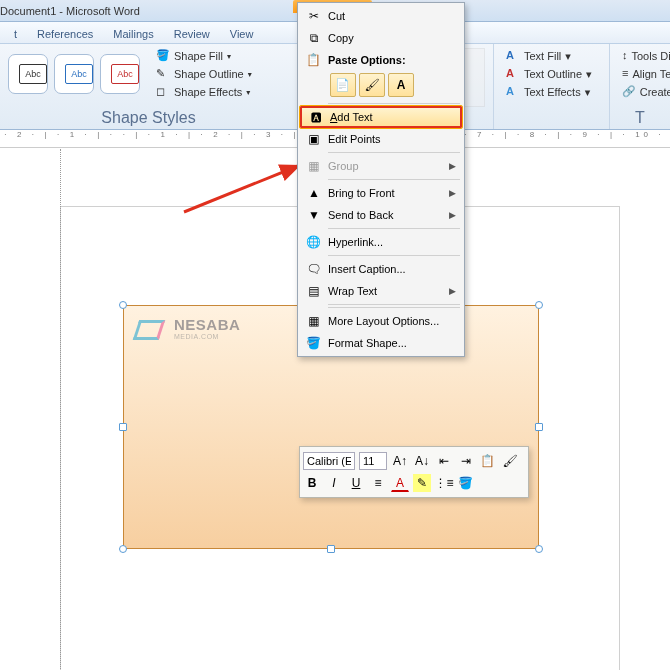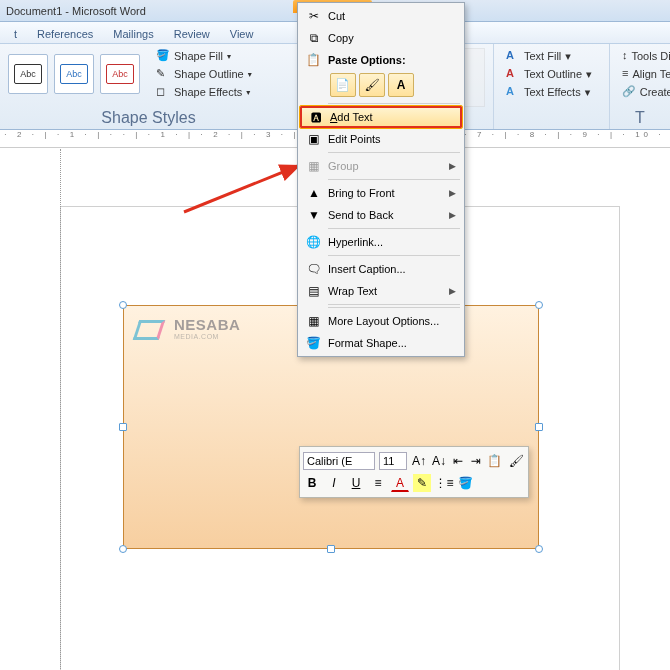--- a/index.html
+++ b/index.html
@@ -1,24 +1,24 @@
 <!DOCTYPE html>
 <html><head>
 <meta charset="utf-8">
 <style>
 *{box-sizing:border-box;margin:0;padding:0;font-family:"Segoe UI",Tahoma,sans-serif;font-size:11px;}
 body{background:#fff;width:670px;height:670px;overflow:hidden;position:relative;}
-.titlebar{background:linear-gradient(#dfe9f5,#cfe0f2);height:22px;display:flex;align-items:center;padding-left:6px;color:#333;border-bottom:1px solid #9db8d6;}
+.titlebar{background:linear-gradient(#dfe9f5,#cfe0f2);height:22px;display:flex;align-items:center;color:#333;border-bottom:1px solid #9db8d6;}
 .tabs{background:linear-gradient(#f7fbff,#e6eef8);height:22px;display:flex;align-items:flex-end;border-bottom:1px solid #bcd0e6;padding-left:4px;gap:0;}
 .tab{padding:3px 10px;color:#3b5a82;cursor:pointer;}
 .ribbon{background:linear-gradient(#f2f6fb,#e1ebf5);height:86px;border-bottom:1px solid #9db8d6;display:flex;position:relative;}
 .group{border-right:1px solid #c6d6e8;padding:4px 8px 2px 8px;display:flex;flex-direction:column;justify-content:space-between;}
 .group-label{text-align:center;font-size:16px;color:#5a7090;padding-top:2px;}
 .shapes-row{display:flex;gap:6px;align-items:center;}
-.shape-sample{width:40px;height:40px;border:1px solid #a8bed8;background:#fff;display:flex;align-items:center;justify-content:center;border-radius:2px;}
+.shape-sample{width:40px;height:40px;border:1px solid #a8bed8;background:#fff;display:flex;align-items:center;justify-content:flex-end;border-radius:7px;}
 .shape-inner{width:28px;height:20px;border:1px solid;border-radius:2px;display:flex;align-items:center;justify-content:center;font-size:9px;}
 .btncol{display:flex;flex-direction:column;gap:2px;margin-left:6px;}
 .rbtn{display:flex;align-items:center;gap:4px;padding:1px 4px;color:#333;white-space:nowrap;}
 .rbtn .ico{width:14px;height:14px;display:inline-block;}
 .drawing-tools-tab{position:absolute;top:0;left:293px;background:linear-gradient(#ffb84d,#ff9e1a);color:#fff;font-size:10px;padding:1px 8px;border-radius:2px 2px 0 0;z-index:5;}
 .ruler{height:18px;background:#fff;border-bottom:1px solid #ccc;position:relative;font-size:8px;color:#777;overflow:hidden;white-space:nowrap;padding-left:4px;letter-spacing:4px;}
 .doc-area{position:absolute;top:148px;left:0;right:0;bottom:0;background:#fff;}
 .page{position:absolute;left:60px;top:58px;width:560px;height:520px;background:#fff;border:1px solid #d0d0d0;}
 .page::before{content:"";position:absolute;left:-1px;top:-58px;bottom:-20px;border-left:1px dotted #999;}
 .shape{position:absolute;left:62px;top:98px;width:416px;height:244px;background:linear-gradient(#fff2e0,#f7cfa0);border:1px solid #c88838;}
@@ -35,21 +35,21 @@
 .ctx-item .lbl{flex:1;}
 .ctx-item .lbl u{text-decoration:underline;}
 .ctx-item .arrow{font-size:9px;color:#555;margin-right:4px;}
 .ctx-sep{height:1px;background:#d0d0d0;margin:2px 2px 2px 28px;}
 .paste-opts{display:flex;gap:3px;padding:2px 4px 4px 30px;}
 .po{width:26px;height:24px;border:1px solid #d0b060;background:linear-gradient(#fff3cf,#ffe19a);border-radius:2px;display:flex;align-items:center;justify-content:center;font-size:12px;}
 .hl{background:linear-gradient(#fff3cf,#ffe19a);border:2px solid #e0301e;border-radius:1px;outline:1px solid #f7a900;}
 .disabled{color:#9a9a9a;}
 .minibar{position:absolute;left:299px;top:446px;width:230px;background:#f8f8f6;border:1px solid #b8b8b0;box-shadow:2px 3px 6px rgba(0,0,0,.2);z-index:35;padding:3px;}
 .minibar .row{display:flex;align-items:center;gap:4px;height:22px;}
-.minibar input{width:72px;height:18px;border:1px solid #aab;font-size:11px;padding:0 3px;}
+.minibar input{width:52px;height:18px;border:1px solid #aab;font-size:11px;padding:0 3px;}
 .mb{width:18px;height:18px;display:flex;align-items:center;justify-content:center;border:1px solid transparent;font-size:12px;}
 .arrow-annot{position:absolute;left:180px;top:160px;z-index:30;}
 svg{display:block;}
 .vside{position:absolute;left:0;top:148px;width:20px;bottom:0;background:#fff;border-right:1px solid #e6e6e6;}
 </style>
 </head>
 <body>
 
 <div class="drawing-tools-tab">Drawing Tools</div>
 

